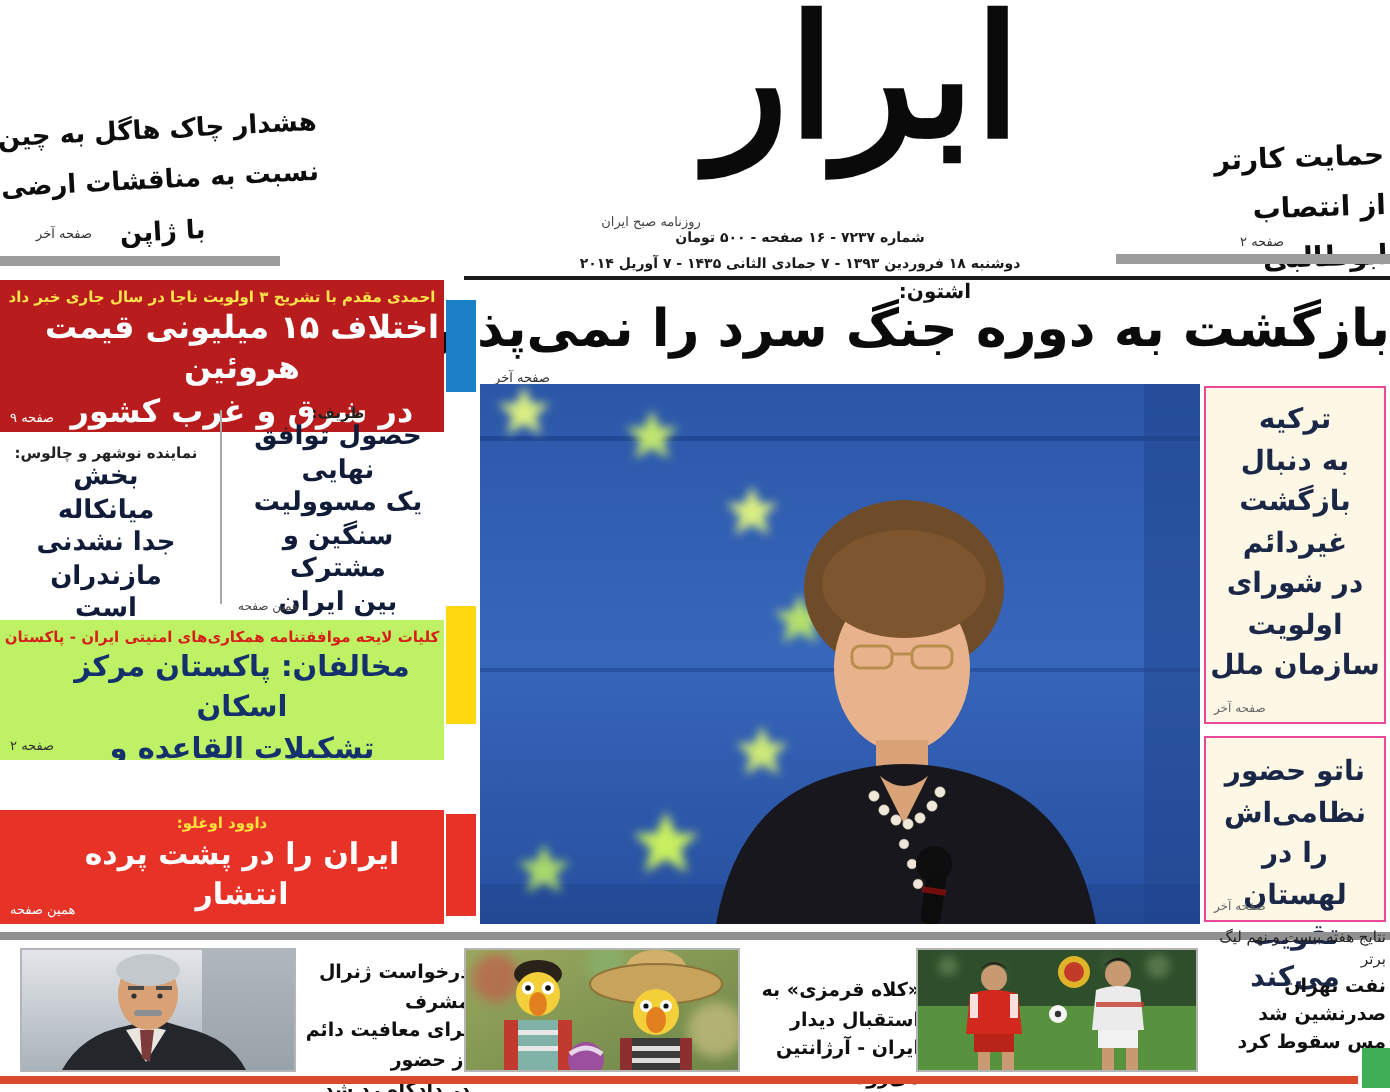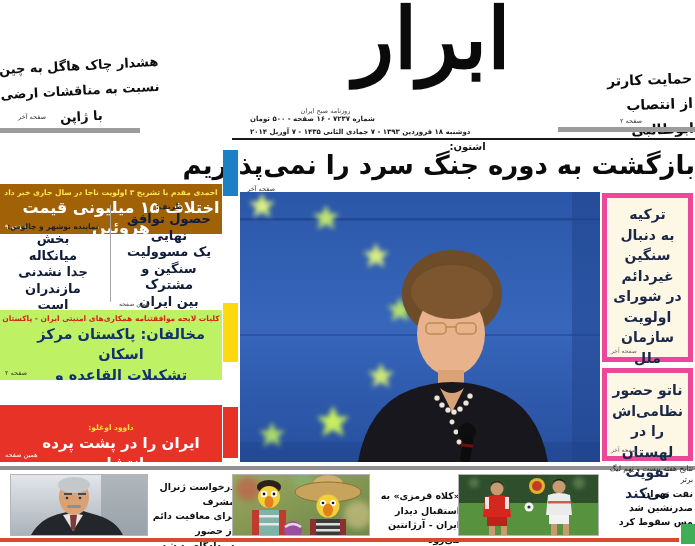--- a/index.html
+++ b/index.html
@@ -5,21 +5,21 @@
   html,body{margin:0;padding:0;background:#e8e8e8;}
   .page{position:relative;width:695px;height:546px;background:#ffffff;overflow:hidden;
         direction:rtl;font-family:"DejaVu Sans","Liberation Sans",sans-serif;color:#111;margin:0 auto;}
 
   
   .masthead{position:absolute;top:-16px;left:298px;width:268px;text-align:center;
             font-family:"DejaVu Serif","Liberation Serif",serif;font-size:84px;font-weight:bold;
             line-height:1.3;color:#0a0a0a;}
   .masthead-sub{position:absolute;top:107px;left:278px;width:95px;text-align:center;
             font-size:6.5px;color:#444;}
-  .dateline{position:absolute;top:113px;left:250px;width:300px;text-align:left;
+  .dateline{position:absolute;top:113px;left:250px;width:300px;text-align:center;
             font-size:7px;font-weight:bold;line-height:1.8;white-space:nowrap;color:#1a1a1a;}
   .tl-story{position:absolute;top:53px;left:0;width:160px;text-align:center;font-size:13px;
             font-weight:bold;line-height:1.95;transform:rotate(-3deg);color:#0d0d0d;}
   .tl-ref{position:absolute;top:113px;left:18px;font-size:6.5px;color:#333;}
   .tl-bar{position:absolute;top:128px;left:0;width:140px;height:5px;background:#9c9c9c;}
   .tr-story{position:absolute;top:68px;left:575px;width:118px;text-align:right;font-size:14px;
             font-weight:bold;line-height:1.8;transform:rotate(-2deg);color:#0d0d0d;}
   .tr-ref{position:absolute;top:117px;left:620px;font-size:6.5px;color:#333;}
   .tr-bar{position:absolute;top:127px;left:558px;width:137px;height:5px;background:#9c9c9c;}
   .header-rule{position:absolute;top:138px;left:232px;width:463px;height:2px;background:#1a1a1a;}
@@ -31,52 +31,52 @@
                font-size:26px;font-weight:bold;letter-spacing:-0.3px;color:#0b0b0b;white-space:nowrap;}
   .lead-ref{position:absolute;top:185px;left:247px;font-size:6.5px;color:#333;}
   .lead-photo{position:absolute;left:240px;top:192px;width:360px;height:270px;}
   .lead-photo svg{display:block;}
 
   
   .box{position:absolute;left:0;width:222px;overflow:hidden;box-sizing:border-box;}
   .kicker{font-size:7.5px;font-weight:bold;text-align:center;padding-top:4px;}
   .hl{font-weight:bold;text-align:center;padding-left:20px;}
   .box-ref{position:absolute;left:5px;bottom:3px;font-size:6.5px;}
-  .box-blue{top:140px;height:50px;background:#a16207;color:#fff;margin-top:44px;}
+  .box-blue{top:140px;height:76px;background:#b91c1c;color:#fff;}
   .box-blue .kicker{color:#ffe44d;}
   .box-blue .hl{font-size:16px;line-height:1.28;margin-top:1px;}
   .box-blue .box-ref{color:#fff;}
   .twocol{position:absolute;top:200px;left:0;width:222px;height:108px;}
   .vdivider{position:absolute;left:110px;top:5px;height:97px;width:1px;background:#a8a8a8;}
   .subcol{position:absolute;top:0;height:108px;width:106px;}
   .subcol.rightcol{right:0;}
   .subcol.leftcol{left:0;margin-top:20px;}
   .subcol .kicker{font-size:7.5px;color:#222;padding-top:2px;}
   .subcol .line{font-size:13px;font-weight:bold;text-align:center;line-height:16.5px;color:#101c38;}
   .subcol .sref{position:absolute;bottom:1px;left:3px;font-size:6px;color:#444;}
   .box-yellow{top:310px;height:70px;background:#bef264;}
   .box-yellow .kicker{color:#d6201a;}
   .box-yellow .hl{font-size:14.5px;color:#14316e;line-height:1.35;margin-top:2px;}
   .box-yellow .box-ref{color:#333;}
   .tourism{position:absolute;top:369px;left:0;width:222px;height:34px;}
   .tourism .hl{font-size:13.5px;color:#14316e;line-height:1.3;padding-top:1px;}
   .tourism .tref{position:absolute;left:4px;bottom:1px;font-size:6.5px;color:#444;}
   .box-red{top:405px;height:57px;background:#e73228;color:#fff;}
-  .box-red .kicker{color:#ffe23c;padding-top:18px;}
+  .box-red .kicker{color:#ffe23c;padding-top:2px;}
   .box-red .hl{font-size:15px;line-height:1.35;margin-top:1px;}
   .box-red .box-ref{color:#fff;}
 
   
   .tab{position:absolute;left:223px;width:15px;}
   .tab-blue{top:150px;height:46px;background:#1b80c5;}
   .tab-yellow{top:303px;height:59px;background:#ffd80f;}
   .tab-red{top:407px;height:51px;background:#e73228;}
 
   
-  .side-box{position:absolute;left:602px;width:91px;background:#fdf8e6;border:5px solid #ec4899;
+  .side-box{position:absolute;left:602px;width:91px;background:#fdf8e6;border:1px solid #ec4899;
             box-sizing:border-box;}
   .side-box .line{font-size:14px;font-weight:bold;text-align:center;color:#1b2747;line-height:20.5px;}
   .side-box.turkey{top:193px;height:169px;padding-top:6px;}
   .side-box.nato{top:368px;height:93px;padding-top:7px;}
   .side-ref{position:absolute;left:4px;bottom:3px;font-size:6px;color:#666;}
 
   
   .photo-rule{position:absolute;top:466px;left:0;width:695px;height:4px;background:#909090;}
   .bphoto{position:absolute;top:474px;height:62px;border:1px solid #b5b5b5;box-sizing:border-box;overflow:hidden;}
   .bp1{left:10px;width:138px;}
@@ -224,21 +224,21 @@
     <div class="box-ref">همین صفحه</div>
   </div>
 
   <div class="tab tab-blue"></div>
   <div class="tab tab-yellow"></div>
   <div class="tab tab-red"></div>
 
   <div class="side-box turkey">
     <div class="line">ترکیه</div>
     <div class="line">به دنبال</div>
-    <div class="line">سنگین</div>
+    <div class="line">بازگشت</div>
     <div class="line">غیردائم</div>
     <div class="line">در شورای</div>
     <div class="line">اولویت</div>
     <div class="line">سازمان ملل</div>
     <div class="side-ref">صفحه آخر</div>
   </div>
   <div class="side-box nato">
     <div class="line">ناتو حضور</div>
     <div class="line">نظامی‌اش</div>
     <div class="line">را در لهستان</div>

